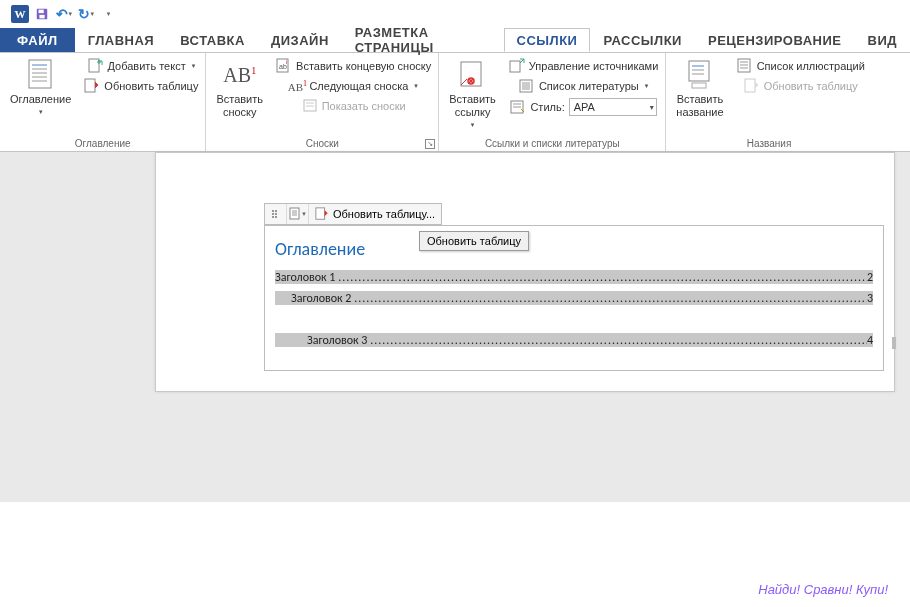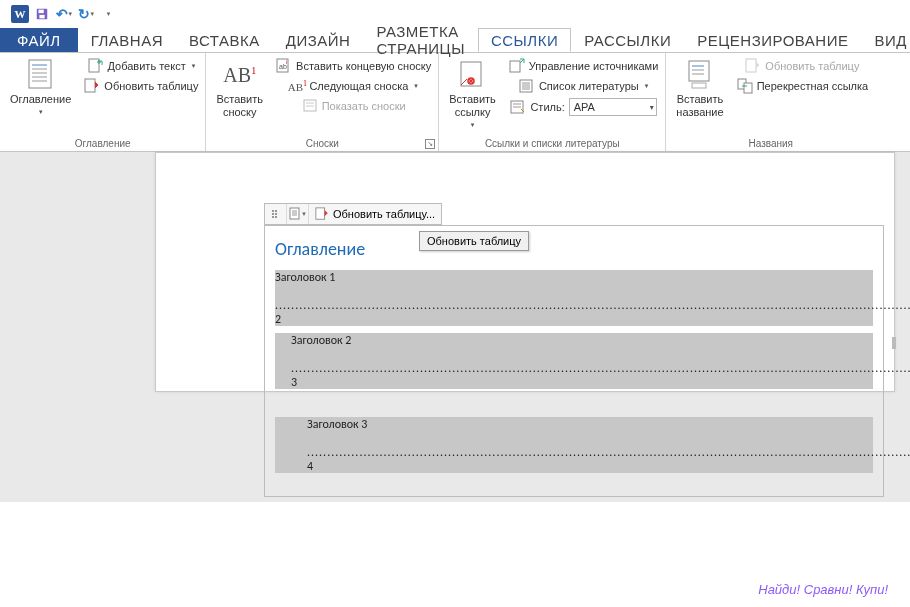--- a/index.html
+++ b/index.html
@@ -7,21 +7,21 @@
 
 .qat { display: flex; align-items: center; gap: 2px; padding: 4px 10px; background: #fff; }
 .qat-item { width: 20px; height: 20px; display: flex; align-items: center; justify-content: center; cursor: pointer; }
 .word-icon { width: 18px; height: 18px; background: #2b579a; border-radius: 2px; position: relative; display:flex;align-items:center;justify-content:center;}
 .word-icon::after { content:"W"; color:#fff; font-size:11px; font-weight:bold; font-family:Georgia,serif;}
 .save-ic svg { width:14px; height:14px; }
 .undo-ic, .redo-ic { color: #2b7cd3; font-size: 14px; font-weight: bold; }
 .small-caret { font-size: 7px; color: #666; margin-left: 1px; }
 
 .tabs { display: flex; background: #fff; height: 24px; align-items: stretch; }
-.tab { padding: 0 12px; display: flex; align-items: center; font-size: 15px; letter-spacing: 0.5px; color: #444; cursor: pointer; border: 1px solid transparent; }
+.tab { padding: 0 12px; display: flex; align-items: center; font-size: 13px; letter-spacing: 0.5px; color: #444; cursor: pointer; border: 1px solid transparent; font-weight: bold; }
 .tab.file { background: #2b579a; color: #fff; padding: 0 16px; }
 .tab.active { background: #fff; color: #2b579a; border: 1px solid #c5c5c5; border-bottom-color: #fff; }
 
 .ribbon { display: flex; background: #fff; border-top: 1px solid #c5c5c5; border-bottom: 1px solid #c5c5c5; height: 100px; }
 .group { display: flex; flex-direction: column; border-right: 1px solid #d4d4d4; height: 100%; }
 .group-body { flex: 1; display: flex; align-items: flex-start; padding: 4px; gap: 4px; }
 .group-label { text-align: center; font-size: 10px; color: #666; padding: 2px 0; position: relative; }
 .dialog-launch { position: absolute; right: 3px; bottom: 2px; width: 10px; height: 10px; border: 1px solid #888; font-size: 7px; line-height: 8px; text-align: center; color: #666; cursor: pointer; }
 
 .big-btn { display: flex; flex-direction: column; align-items: center; justify-content: flex-start; padding: 2px 6px; gap: 2px; cursor: pointer; min-width: 50px; text-align: center; }
@@ -48,21 +48,21 @@
 .page::after { content:""; position:absolute; right:-2px; top:184px; width:4px; height:12px; background:#bbb;}
 
 .toc-toolbar { position: absolute; left: 108px; top: 50px; display: flex; align-items: center; background: #f6f6f6; border: 1px solid #bcbcbc; height: 22px; }
 .toc-toolbar .tb-btn { width: 22px; height: 100%; display: flex; align-items: center; justify-content: center; border-right: 1px solid #dcdcdc; cursor: pointer; }
 .toc-toolbar .tb-update { display: flex; align-items: center; gap: 4px; padding: 0 6px; cursor: pointer; font-size: 11px; }
 
 .tooltip { position: absolute; left: 263px; top: 78px; background: #f0f0f0; border: 1px solid #9a9a9a; padding: 3px 7px; font-size: 11px; box-shadow: 1px 1px 2px rgba(0,0,0,0.2); }
 
 .toc-box { position: absolute; left: 108px; top: 72px; right: 10px; border: 1px solid #bcbcbc; padding: 12px 10px 16px 10px; }
 .toc-title { font-size: 18px; color: #1f6ab5; font-family: Calibri, sans-serif; margin-bottom: 10px; }
-.toc-line { display: flex; background: #c7c7c7; font-size: 12px; color: #222; margin-bottom: 7px; font-family: Calibri, sans-serif; align-items: baseline; flex-direction: column; }
+.toc-line { display: flex; background: #c7c7c7; font-size: 12px; color: #222; margin-bottom: 7px; font-family: Calibri, sans-serif; align-items: baseline; }
 .toc-line .txt { white-space: nowrap; }
 .toc-line .dots { flex: 1; overflow: hidden; letter-spacing: 1px; color: #222; }
 .toc-line .pg { white-space: nowrap; }
 .toc-l2 { padding-left: 16px; }
 .toc-l3 { padding-left: 32px; margin-top: 28px; }
 
 .brand { position: absolute; right: 22px; bottom: 10px; text-align: right; }
 .brand-main { font-size: 30px; font-weight: bold; font-style: italic; color: #0072bc; letter-spacing: -0.5px; position: relative; }
 .brand-main sup { font-size: 10px; font-style: normal; position: relative; top:-14px; }
 .brand-sub { font-size: 13px; color: #8b5cf6; font-style: italic; }
@@ -261,38 +261,39 @@
               <line x1="6" y1="7" x2="18" y2="7" stroke="#4a88c7"></line>
               <line x1="6" y1="11" x2="18" y2="11" stroke="#999"></line>
               <line x1="6" y1="15" x2="18" y2="15" stroke="#999"></line>
               <rect x="6" y="24" width="14" height="5" fill="#fff" stroke="#aaa"></rect>
             </svg>
           </div>
         <div class="lbl" style="white-space:pre-line;">Вставить
 название</div>
       </div>
       <div class="mini-rows">
+        <div class="mini-btn">
+          <span class="ic">
+              <svg width="16" height="16" viewBox="0 0 16 16">
+                <rect x="1" y="1" width="12" height="13" fill="#fff" stroke="#888"></rect>
+                <line x1="3" y1="4" x2="11" y2="4" stroke="#999"></line>
+                <line x1="3" y1="7" x2="11" y2="7" stroke="#999"></line>
+                <line x1="3" y1="10" x2="11" y2="10" stroke="#999"></line>
+              </svg>
+            </span>
+          <span>Список иллюстраций</span>
+        </div>
         <div class="mini-btn disabled">
           <span class="ic">
               <svg width="16" height="16" viewBox="0 0 16 16">
                 <rect x="1" y="1" width="10" height="13" fill="#fff" stroke="#ccc"></rect>
                 <path d="M11 4 L14 7 L11 10" fill="#ddd" stroke="#ddd"></path>
               </svg>
             </span>
           <span>Обновить таблицу</span>
-        </div>
-        <div class="mini-btn">
-          <span class="ic">
-              <svg width="16" height="16" viewBox="0 0 16 16">
-                <rect x="1" y="1" width="8" height="10" fill="#fff" stroke="#888"></rect>
-                <rect x="7" y="5" width="8" height="10" fill="#fff" stroke="#888"></rect>
-                <path d="M5 8 L10 8" stroke="#3a7"></path>
-              </svg>
-            </span>
-          <span>Перекрестная ссылка</span>
         </div>
       </div>
     </div>
     <div class="group-label">Названия</div>
   </div>
 </div>
 
 <div class="doc-area">
   <div class="page">
 

